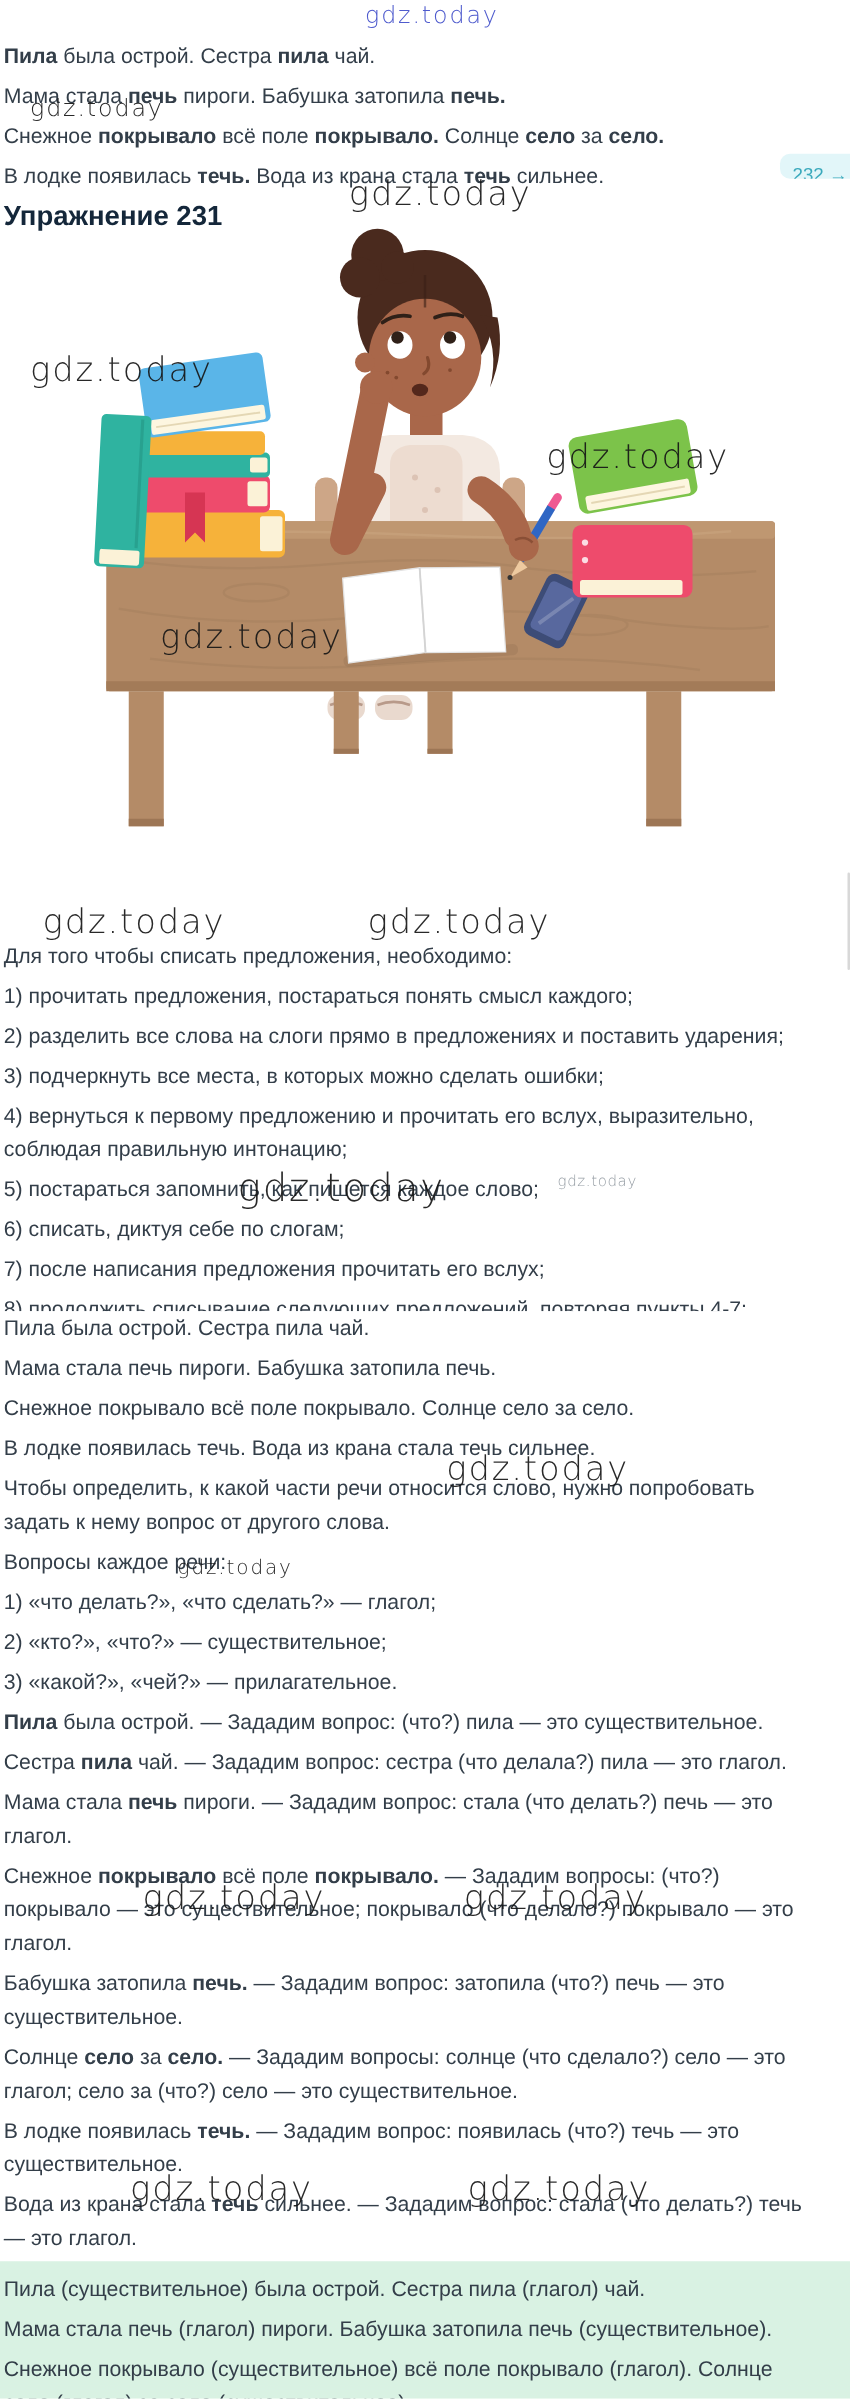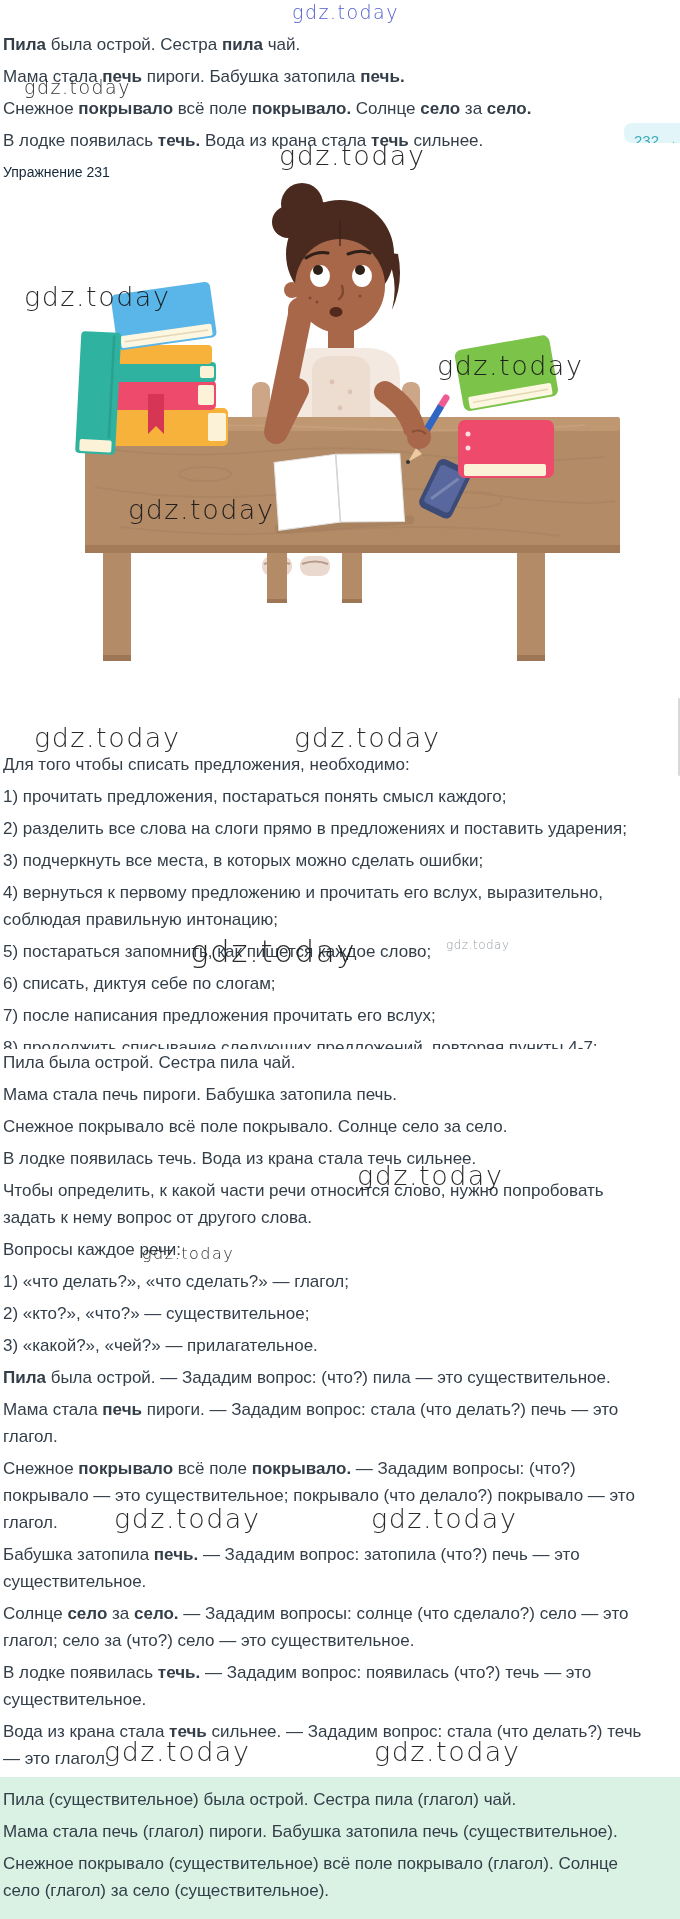--- a/index.html
+++ b/index.html
@@ -7,21 +7,21 @@
   .page {
     position:relative; width:680px; height:1919px; overflow:hidden;
     background:#fff; font-family:"Liberation Sans","DejaVu Sans",sans-serif;
     color:var(--body-text,#333e49);
   }
   .txt { padding:0 24px 0 3px; }
   .txt p { font-size:17px; line-height:27px; margin:0 0 5px 0; }
   .txt p b { font-weight:bold; }
   .intro { padding-top:31px; }
   .title {
-    font-size:14px; line-height:27px; font-weight:normal;
+    font-size:22px; line-height:27px; font-weight:bold;
     color:var(--heading-text,#14273a); margin:0 11px 0 3px;
   }
   .pager {
     position:absolute; top:123px; right:0; width:56px; height:20px;
     background:var(--pager-bg,#e2f6f9); border-radius:8px 0 0 8px;
     color:var(--pager-text,#3aa9bc); font-size:15px; line-height:36px;
     padding-left:10px; overflow:hidden; white-space:nowrap; text-decoration:none;
     z-index:3; cursor:pointer;
   }
   .illus { position:absolute; top:182px; left:0; width:680px; height:488px; }
@@ -246,20 +246,21 @@
     <p>В лодке появилась течь. Вода из крана стала течь сильнее.</p>
   </section>
 
   <section class="txt">
     <p>Чтобы определить, к какой части речи относится слово, нужно попробовать задать к нему вопрос от другого слова.</p>
     <p>Вопросы каждое речи:</p>
     <p>1) «что делать?», «что сделать?» — глагол;</p>
     <p>2) «кто?», «что?» — существительное;</p>
     <p>3) «какой?», «чей?» — прилагательное.</p>
     <p><b>Пила</b><span> была острой. — Зададим вопрос: (что?) пила — это существительное.</span></p>
+    <p><span>Сестра </span><b>пила</b><span> чай. — Зададим вопрос: сестра (что делала?) пила — это глагол.</span></p>
     <p><span>Мама стала </span><b>печь</b><span> пироги. — Зададим вопрос: стала (что делать?) печь — это глагол.</span></p>
     <p><span>Снежное </span><b>покрывало</b><span> всё поле </span><b>покрывало.</b><span> — Зададим вопросы: (что?) покрывало — это существительное; покрывало (что делало?) покрывало — это глагол.</span></p>
     <p><span>Бабушка затопила </span><b>печь.</b><span> — Зададим вопрос: затопила (что?) печь — это существительное.</span></p>
     <p><span>Солнце </span><b>село</b><span> за </span><b>село.</b><span> — Зададим вопросы: солнце (что сделало?) село — это глагол; село за (что?) село — это существительное.</span></p>
     <p><span>В лодке появилась </span><b>течь.</b><span> — Зададим вопрос: появилась (что?) течь — это существительное.</span></p>
     <p><span>Вода из крана стала </span><b>течь</b><span> сильнее. — Зададим вопрос: стала (что делать?) течь — это глагол.</span></p>
   </section>
 
   <section class="answer">
     <p>Пила (существительное) была острой. Сестра пила (глагол) чай.</p>

